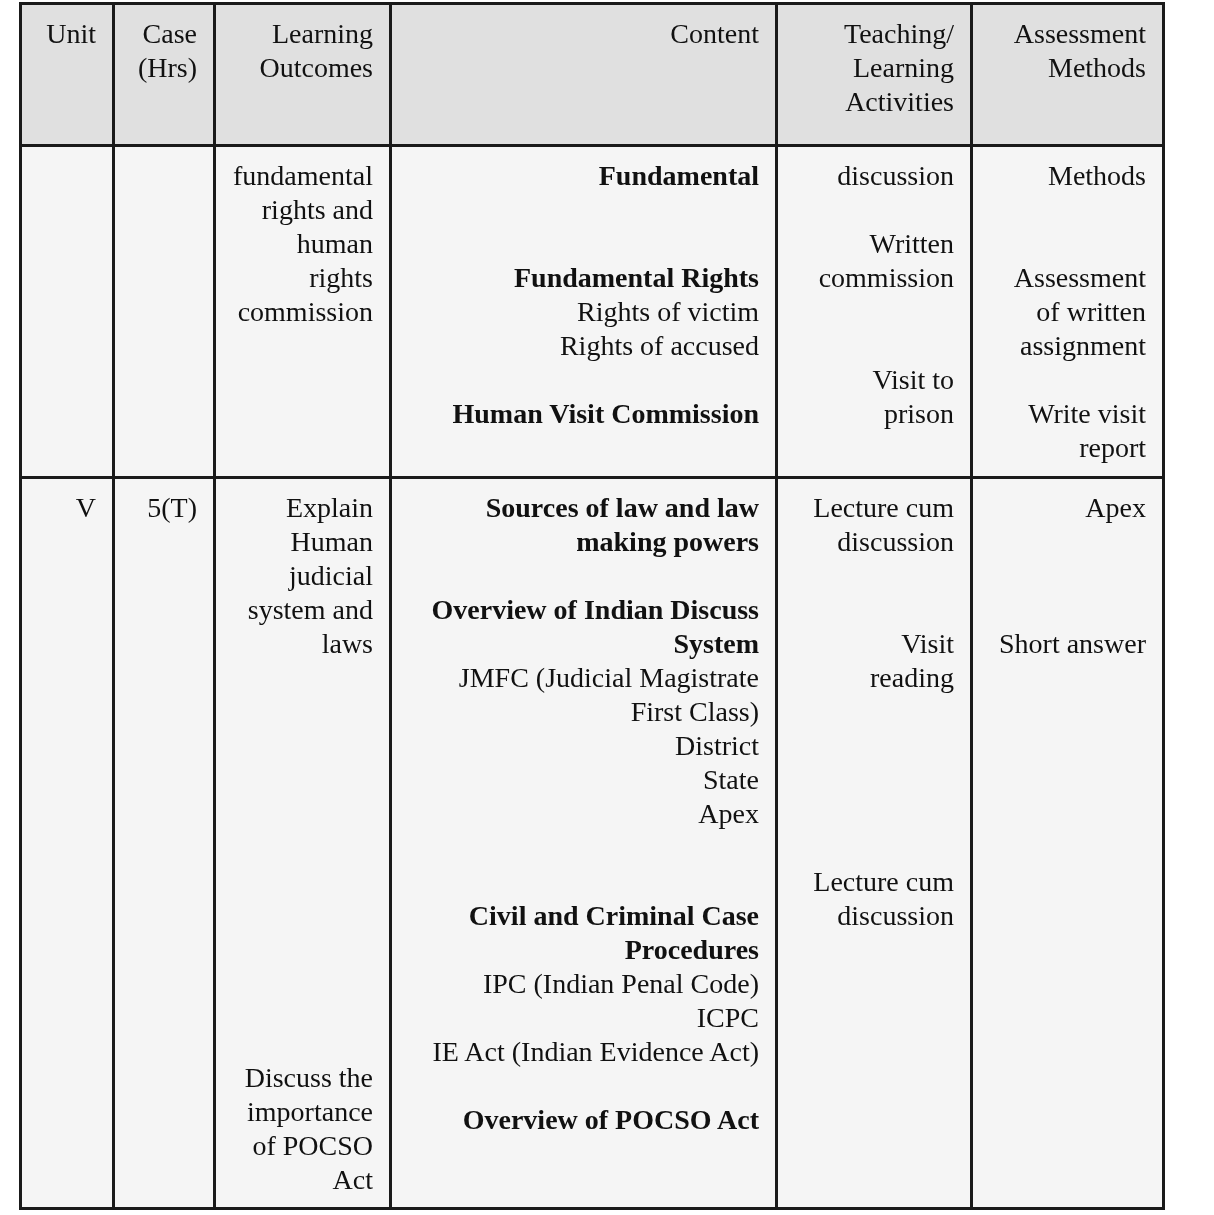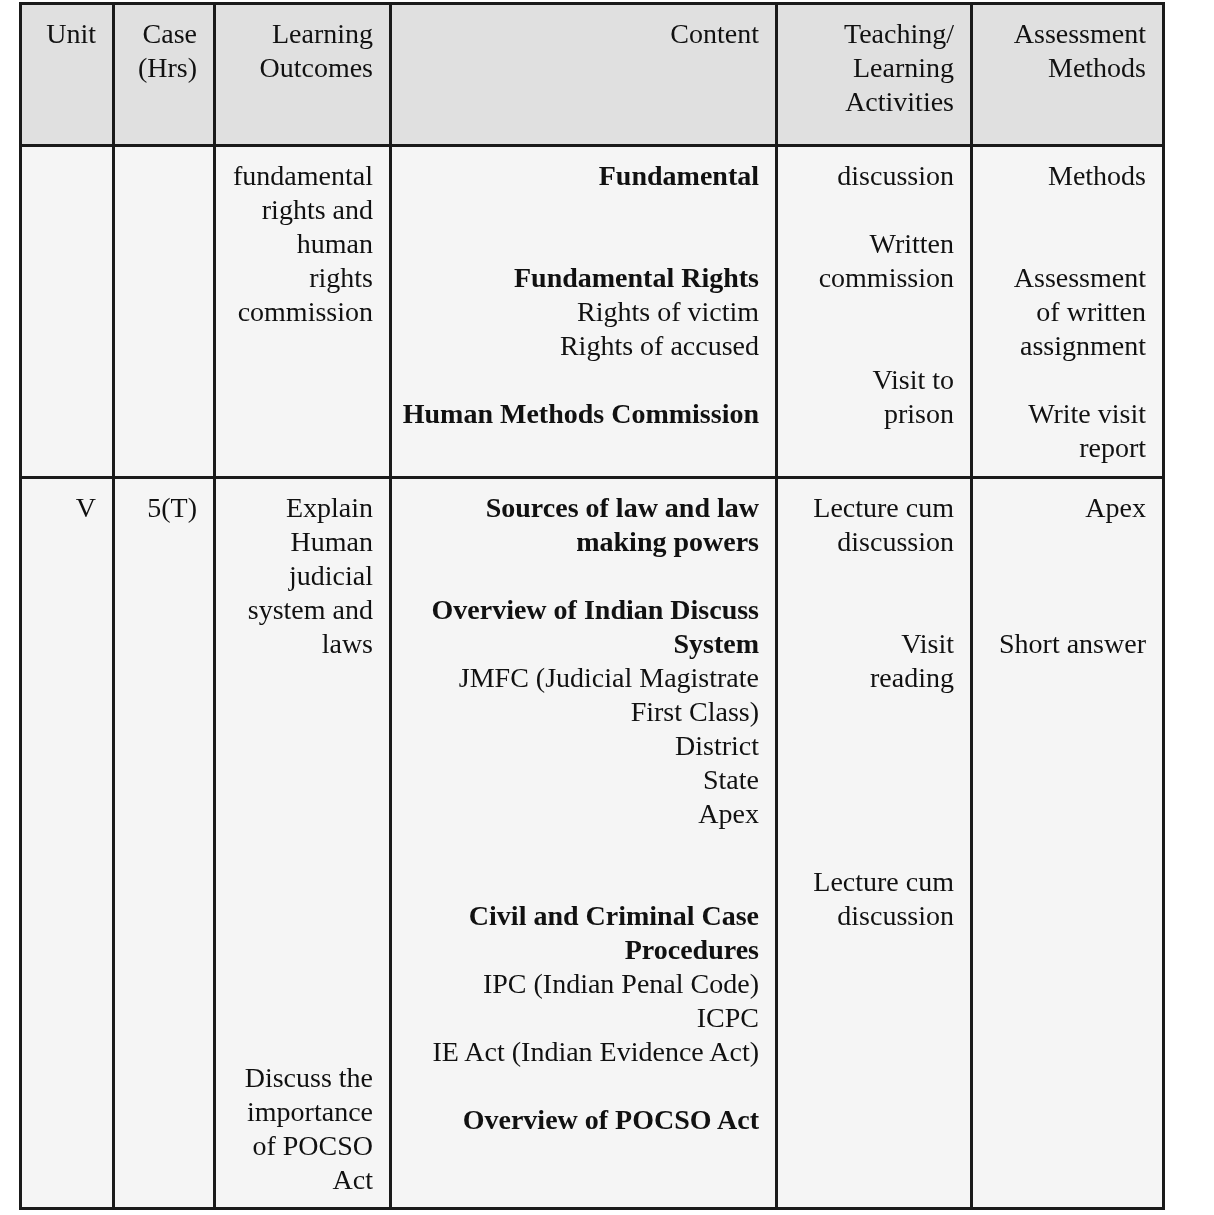--- a/index.html
+++ b/index.html
@@ -94,21 +94,21 @@
 rights and
 human
 rights
 commission</div>
       </td>
       <td>
         <div class="blk bold">Fundamental</div>
         <div class="blk bold gap-2">Fundamental Rights</div>
         <div class="blk"> Rights of victim
  Rights of accused</div>
-        <div class="blk bold gap-1">Human Methods Commission</div>
+        <div class="blk bold gap-1">Human Visit Commission</div>
       </td>
       <td>
         <div class="blk">discussion</div>
         <div class="blk gap-1">Written
 commission</div>
         <div class="blk gap-2">Visit to
 prison</div>
       </td>
       <td>
         <div class="blk">Methods</div>

